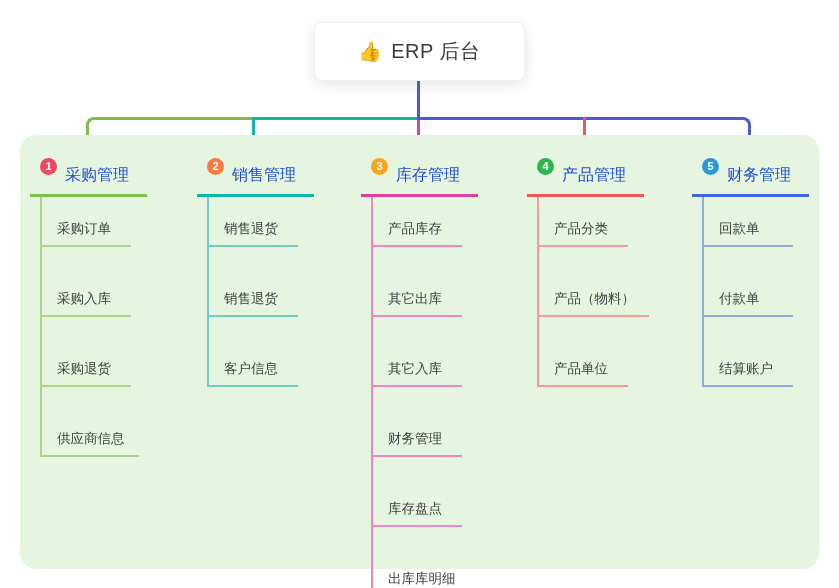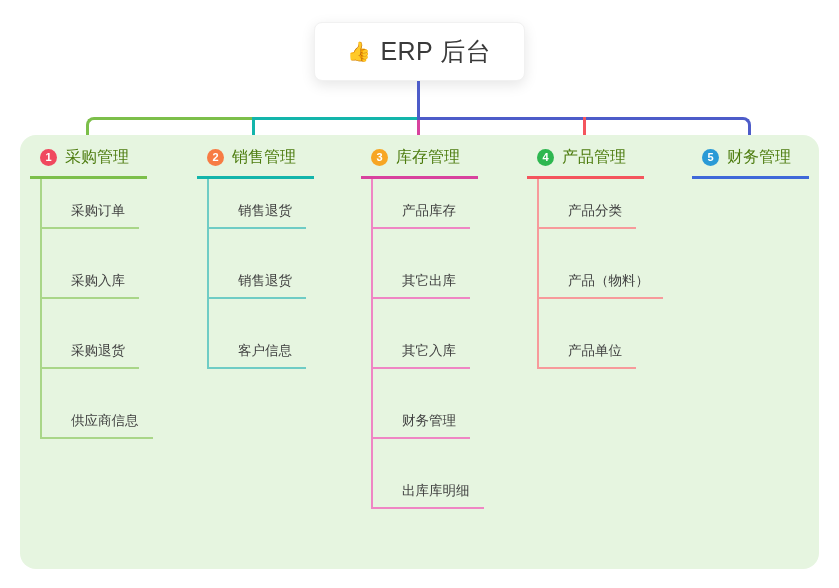--- a/index.html
+++ b/index.html
@@ -8,45 +8,45 @@
     font-family:"Liberation Sans","DejaVu Sans",sans-serif;
   }
   
   .root-node{
     position:absolute;left:314px;top:22px;width:211px;height:59px;box-sizing:border-box;
     background:#fff;border:1px solid #f1f1f1;border-radius:8px;
     box-shadow:0 4px 14px rgba(0,0,0,.10);
     display:flex;align-items:center;justify-content:center;gap:9px;cursor:default;
   }
   .root-emoji{font-size:19px;line-height:1;}
-  .root-title{font-size:25px;color:#3a3a3a;letter-spacing:.5px;white-space:nowrap;}
+  .root-title{font-size:20px;color:#3a3a3a;letter-spacing:.5px;white-space:nowrap;}
   
   .line{position:absolute;}
   .corner{position:absolute;box-sizing:border-box;}
   
   .board{position:absolute;left:20px;top:135px;width:799px;height:434px;border-radius:16px;}
   
   .branch{position:absolute;top:146px;}
   .branch-head{
     display:flex;align-items:center;gap:8px;width:max-content;
     padding:0 18px 8px 10px;border-bottom:3px solid var(--line);cursor:pointer;
   }
   .badge{
     flex:0 0 17px;width:17px;height:17px;border-radius:50%;background:var(--badge);
     color:#fff;font-size:11px;line-height:17px;text-align:center;font-weight:bold;
   }
-  .branch-title{font-size:16px;line-height:22px;color:#4d7c0f;white-space:nowrap;}
+  .branch-title{font-size:16px;line-height:22px;color:#1d4ed8;white-space:nowrap;margin-top:18px;}
   .branch-items{margin-left:10px;border-left:2px solid var(--light);width:max-content;}
   .sub-item{
     box-sizing:border-box;height:70px;min-width:89px;width:max-content;
     display:flex;align-items:flex-end;padding:0 14px 7px 15px;
     border-bottom:2px solid var(--light);cursor:pointer;
   }
   .sub-item:first-child{height:50px;}
-  .sub-label{font-size:13.5px;color:#3f3f3f;white-space:nowrap;margin-left:14px;}
+  .sub-label{font-size:13.5px;color:#3f3f3f;white-space:nowrap;}
 </style>
 </head>
 <body>
 
 <div class="canvas">
 
   <div class="root-node">
     <span class="root-emoji">👍</span>
     <span class="root-title">ERP 后台</span>
   </div>
@@ -114,20 +114,23 @@
       <div class="sub-item">
           <span class="sub-label">其它出库</span>
         </div>
       <div class="sub-item">
           <span class="sub-label">其它入库</span>
         </div>
       <div class="sub-item">
           <span class="sub-label">财务管理</span>
         </div>
       <div class="sub-item">
+          <span class="sub-label">库存盘点</span>
+        </div>
+      <div class="sub-item">
           <span class="sub-label">出库库明细</span>
         </div>
     </div>
   </div>
 
   <div class="branch" style="left: 527px; --line: #f4555d; --light: #f79a9b; --badge: #2eb750;">
     <div class="branch-head">
       <span class="badge">4</span>
       <span class="branch-title">产品管理</span>
     </div>
@@ -142,15 +145,26 @@
           <span class="sub-label">产品单位</span>
         </div>
     </div>
   </div>
 
   <div class="branch" style="left: 692px; --line: #3f68d9; --light: #92abe2; --badge: #2a9ad6;">
     <div class="branch-head">
       <span class="badge">5</span>
       <span class="branch-title">财务管理</span>
     </div>
+    <div class="branch-items">
+      <div class="sub-item">
+          <span class="sub-label">回款单</span>
+        </div>
+      <div class="sub-item">
+          <span class="sub-label">付款单</span>
+        </div>
+      <div class="sub-item">
+          <span class="sub-label">结算账户</span>
+        </div>
+    </div>
   </div>
 
 </div>
 
 </body></html>

